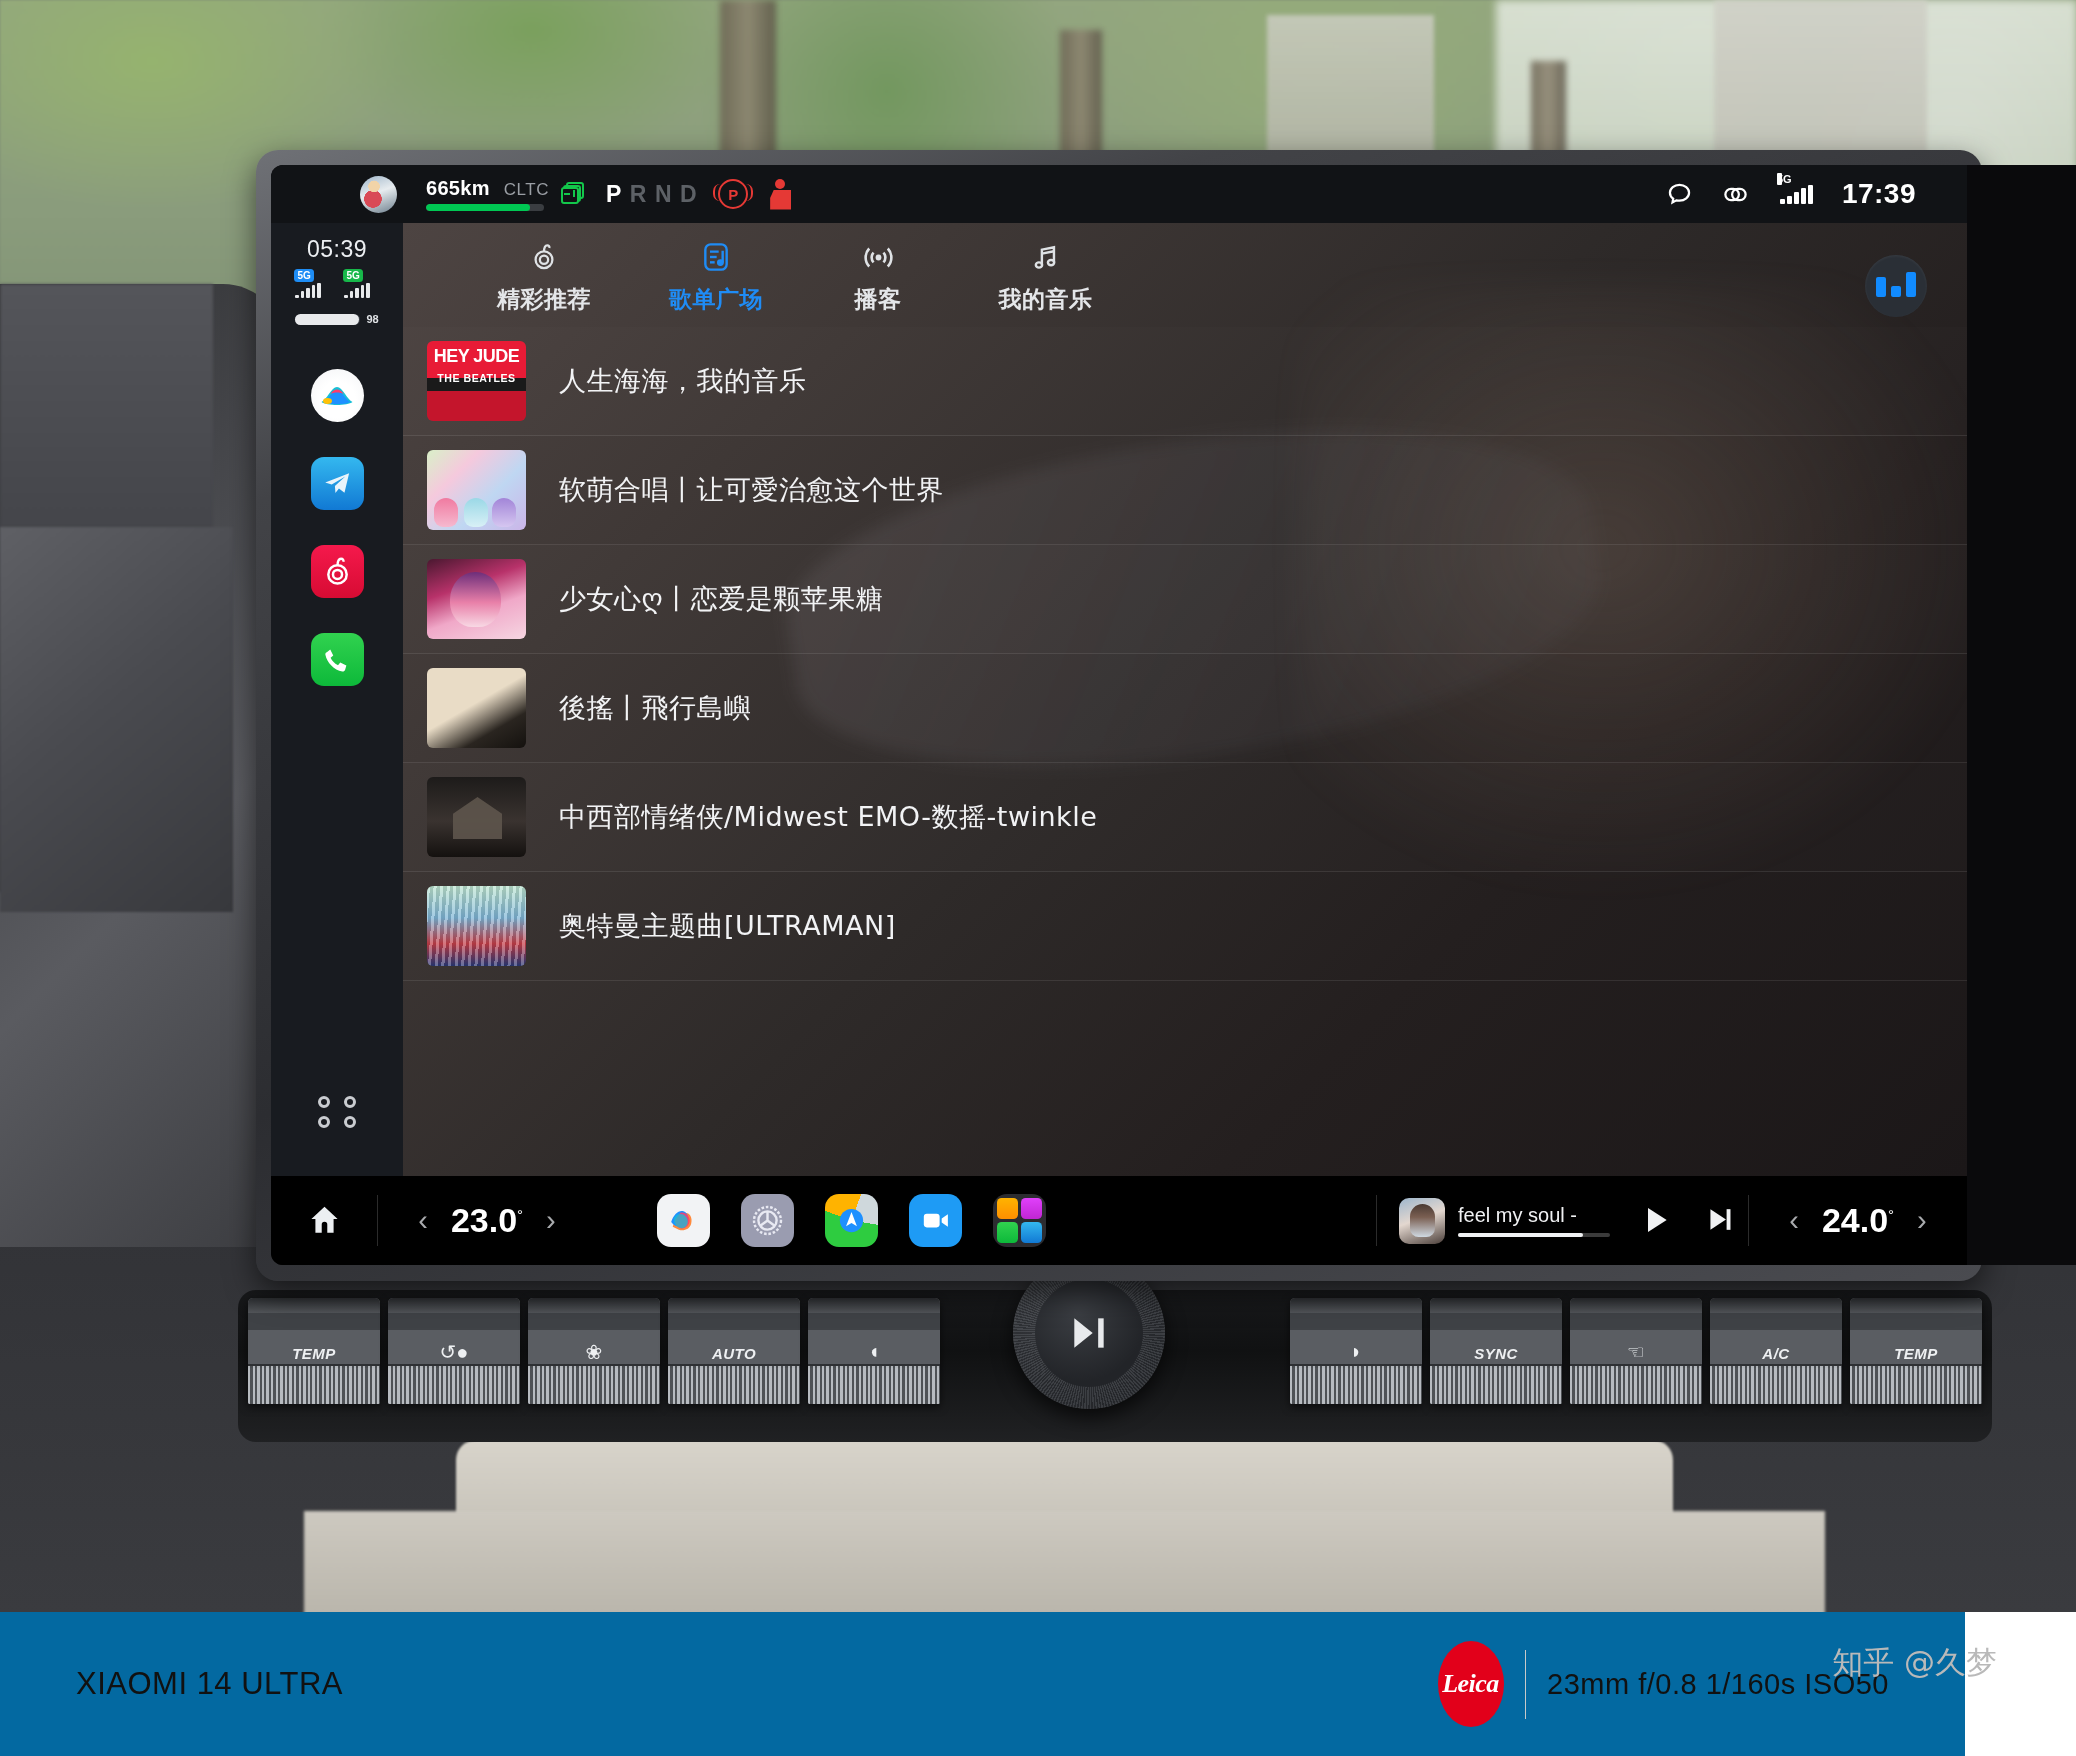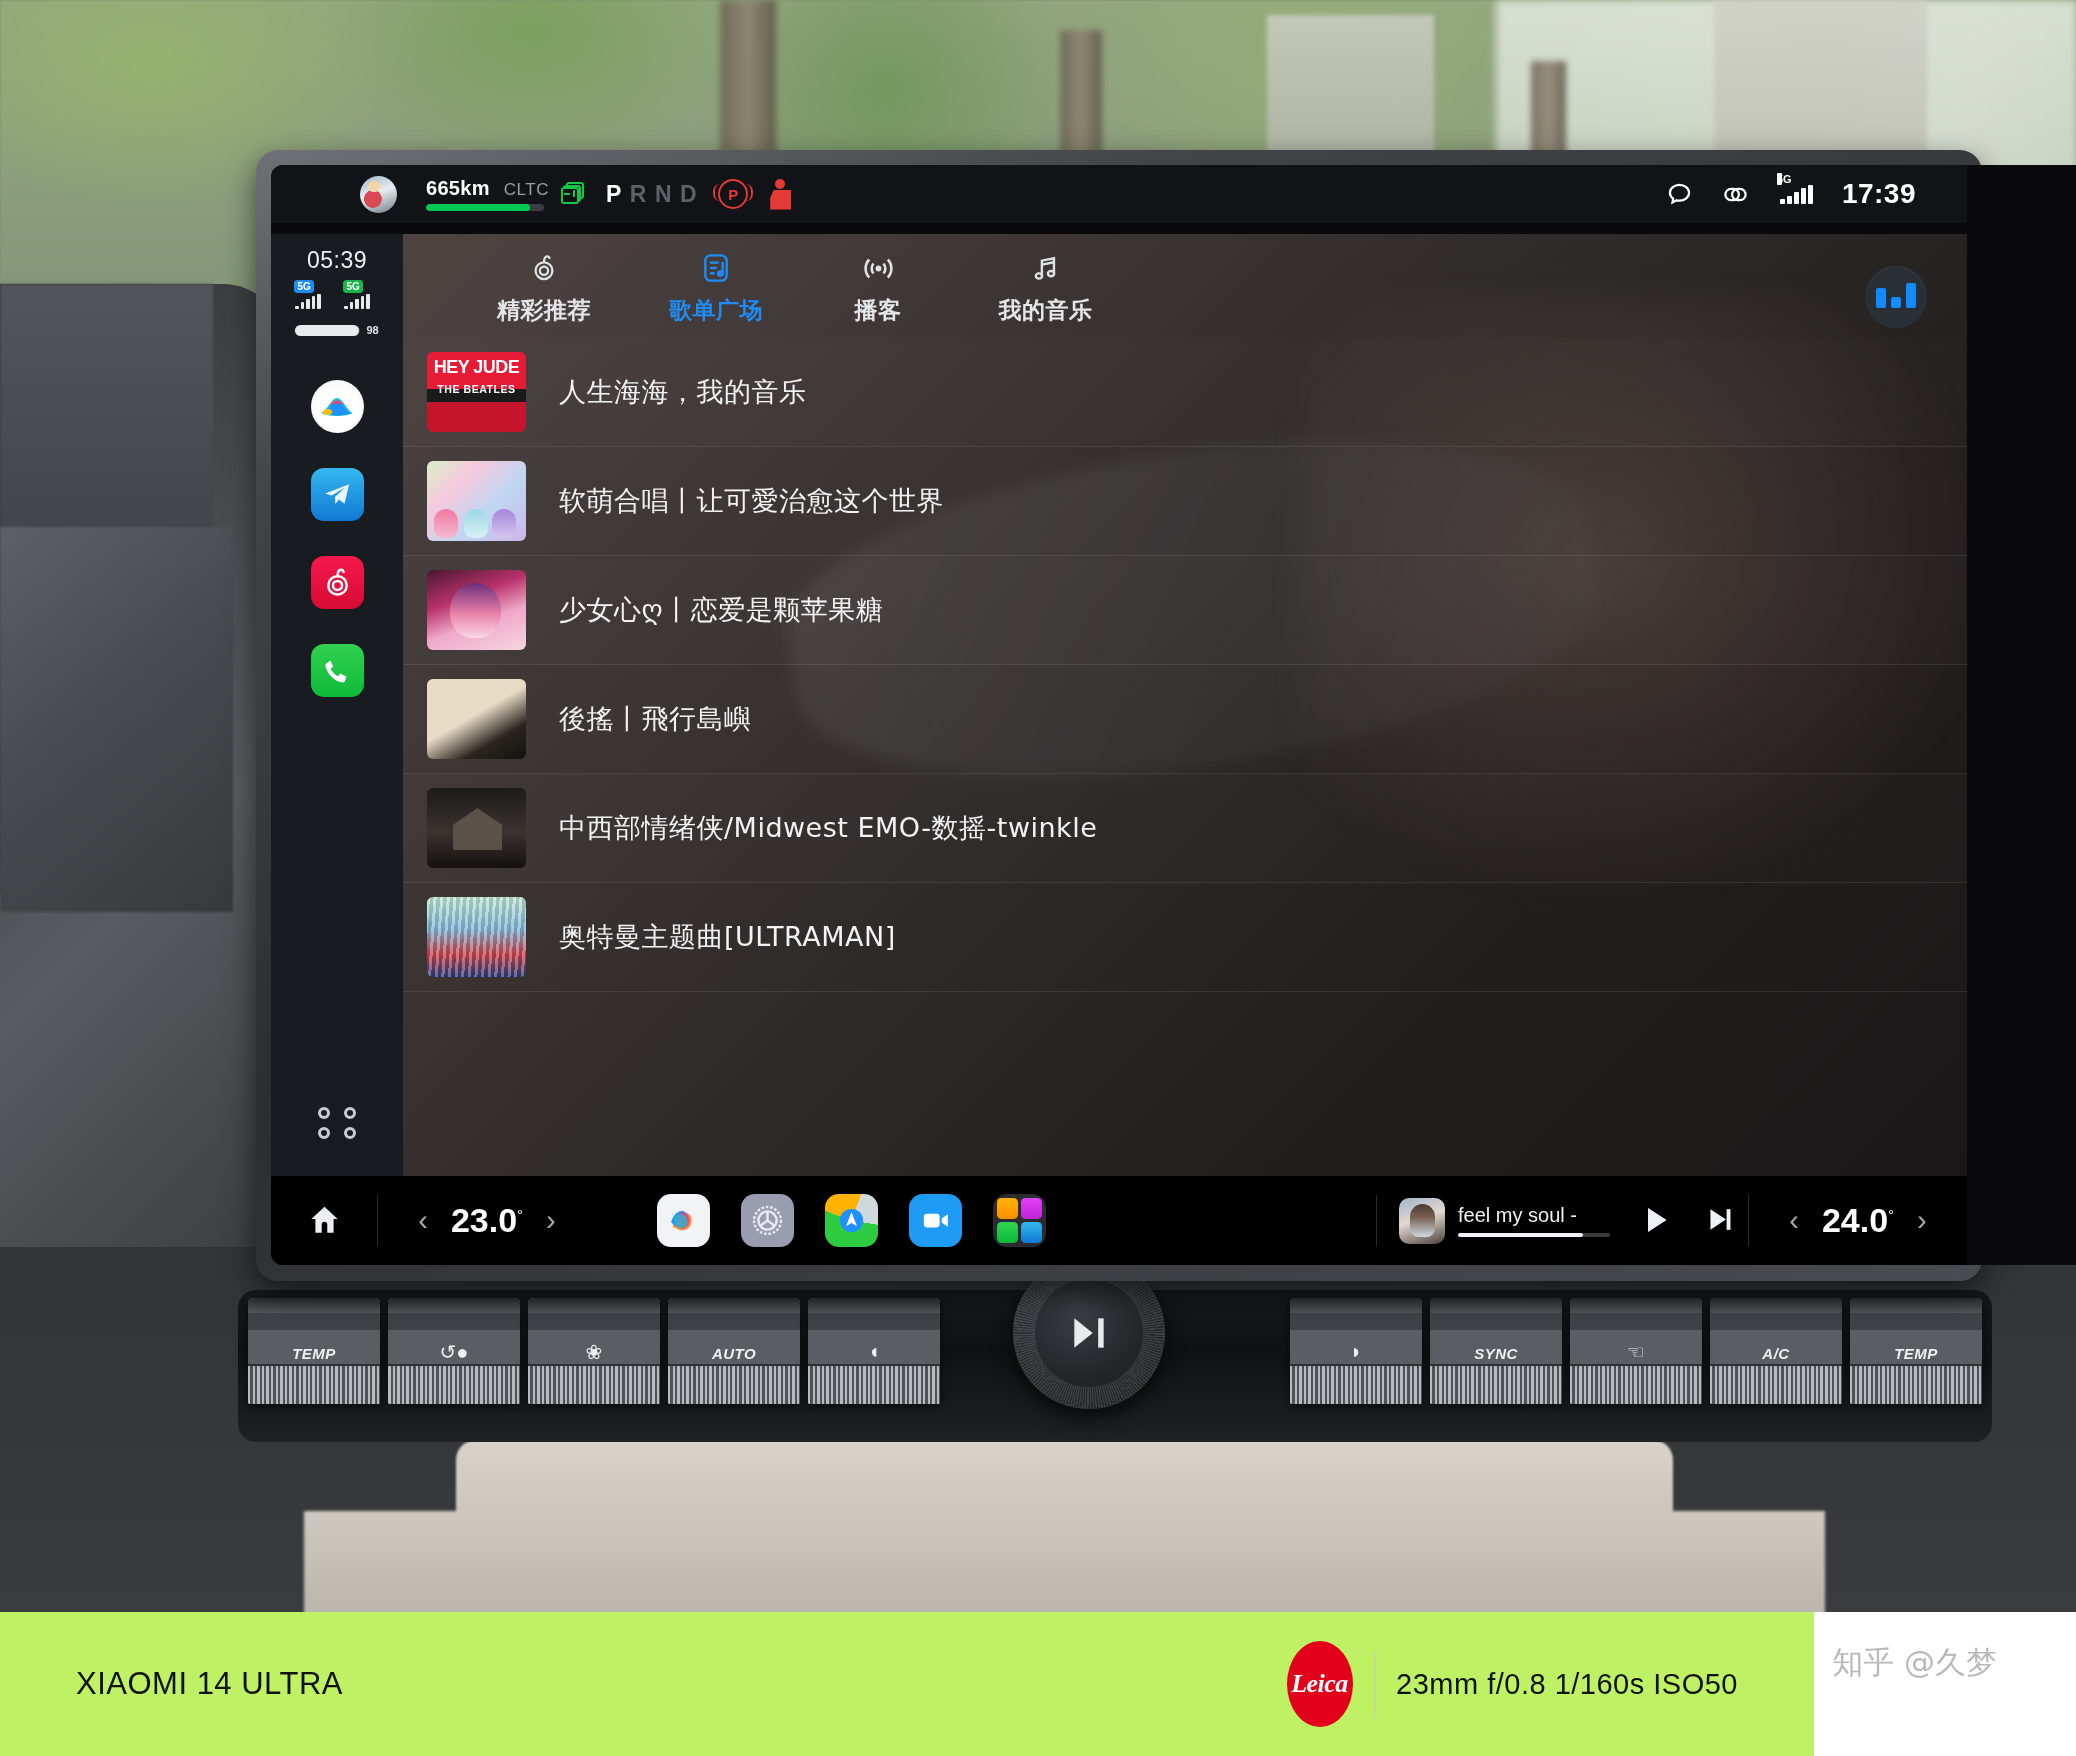--- a/index.html
+++ b/index.html
@@ -96,21 +96,21 @@
 
   .sb-right{ margin-left:auto; margin-right:51px; display:flex; align-items:center; gap:29px; }
   .sb-ic{ width:27px; height:27px; }
   .sb-ic svg{ width:100%; height:100%; display:block; }
   .netbars{ display:flex; align-items:flex-end; gap:2.5px; height:20px; position:relative; padding-left:2px;}
   .netbars span{ width:4.6px; background:#fff; border-radius:1px; }
   .net5g{ position:absolute; left:-1px; top:-11px; color:#fff; font-size:11px; font-weight:700; }
   .sb-time{ color:#fff; font-size:28px; font-weight:600; letter-spacing:0.5px; }
 
   
-  .body{ position:absolute; left:0; top:58px; width:1696px; height:953px; display:flex;margin-top:11px; }
+  .body{ position:absolute; left:0; top:58px; width:1696px; height:953px; display:flex; }
   .railbar{ width:132px; background:#181b20; position:relative; }
   .rail-time{ color:#eceff2; font-size:23px; font-weight:500; text-align:center; margin-top:13px; letter-spacing:0.5px;}
   .rail-sig{ display:flex; justify-content:center; gap:12px; margin-top:8px; }
   .sigblock{ position:relative; width:37px; height:27px; }
   .sig-lbl{ position:absolute; left:0; top:-2px; font-size:10px; font-weight:700; color:#fff;
     border-radius:3.5px; padding:1px 3.5px; }
   .sig-bars{ position:absolute; left:1px; bottom:0; display:flex; align-items:flex-end; gap:2px; height:15px;}
   .sig-bars span{ width:3.5px; background:#e8eaec; border-radius:1px; }
   .rail-vol{ display:flex; align-items:center; justify-content:center; gap:6px; margin-top:15px;}
   .vol-track{ width:65px; height:11px; border-radius:5.6px; background:#3c4047; position:relative; }
@@ -228,21 +228,21 @@
     background:radial-gradient(circle at 38% 30%, #5b5e63, #2d2f33 58%, #1a1c1f 100%);
     box-shadow:0 8px 20px rgba(0,0,0,.7), inset 0 1.5px 5px rgba(255,255,255,.12);
     display:flex; align-items:center; justify-content:center; }
   .knob-ring{ position:absolute; inset:0; border-radius:50%;
     background:repeating-conic-gradient(#4a4d52 0 1.1deg, #24262a 1.1deg 2.2deg); opacity:.55; }
   .knob-face{ position:relative; width:108px; height:108px; border-radius:50%;
     background:radial-gradient(circle at 40% 32%, #3b3e43, #222428 70%);
     display:flex; align-items:center; justify-content:center; }
 
   
-  .caption{ position:absolute; left:0; top:1612px; width:1814px; height:144px; background:#bef264;
+  .caption{ position:absolute; left:0; top:1612px; width:1965px; height:144px; background:#0369a1;
     display:flex; align-items:center; }
   .cap-model{ margin-left:76px; font-size:31px; font-weight:400; color:#111; letter-spacing:0.5px; }
   .cap-right{ margin-left:auto; margin-right:76px; display:flex; align-items:center; gap:21px; }
   .leica{ width:66px; height:86px; border-radius:50%; background:#e2001a;
     display:flex; align-items:center; justify-content:center; }
   .leica span{ color:#fff; font-size:26px; font-style:italic; font-family:"Liberation Serif",serif;
     font-weight:700; letter-spacing:-0.5px; }
   .cap-sep{ width:1.5px; height:69px; background:#c9c9c9; }
   .cap-exif{ font-size:29px; color:#111; font-weight:400; letter-spacing:0.5px; white-space:nowrap; }
   .watermark{ position:absolute; right:79px; top:1642px; font-size:31px; color:#b9b9b9;

